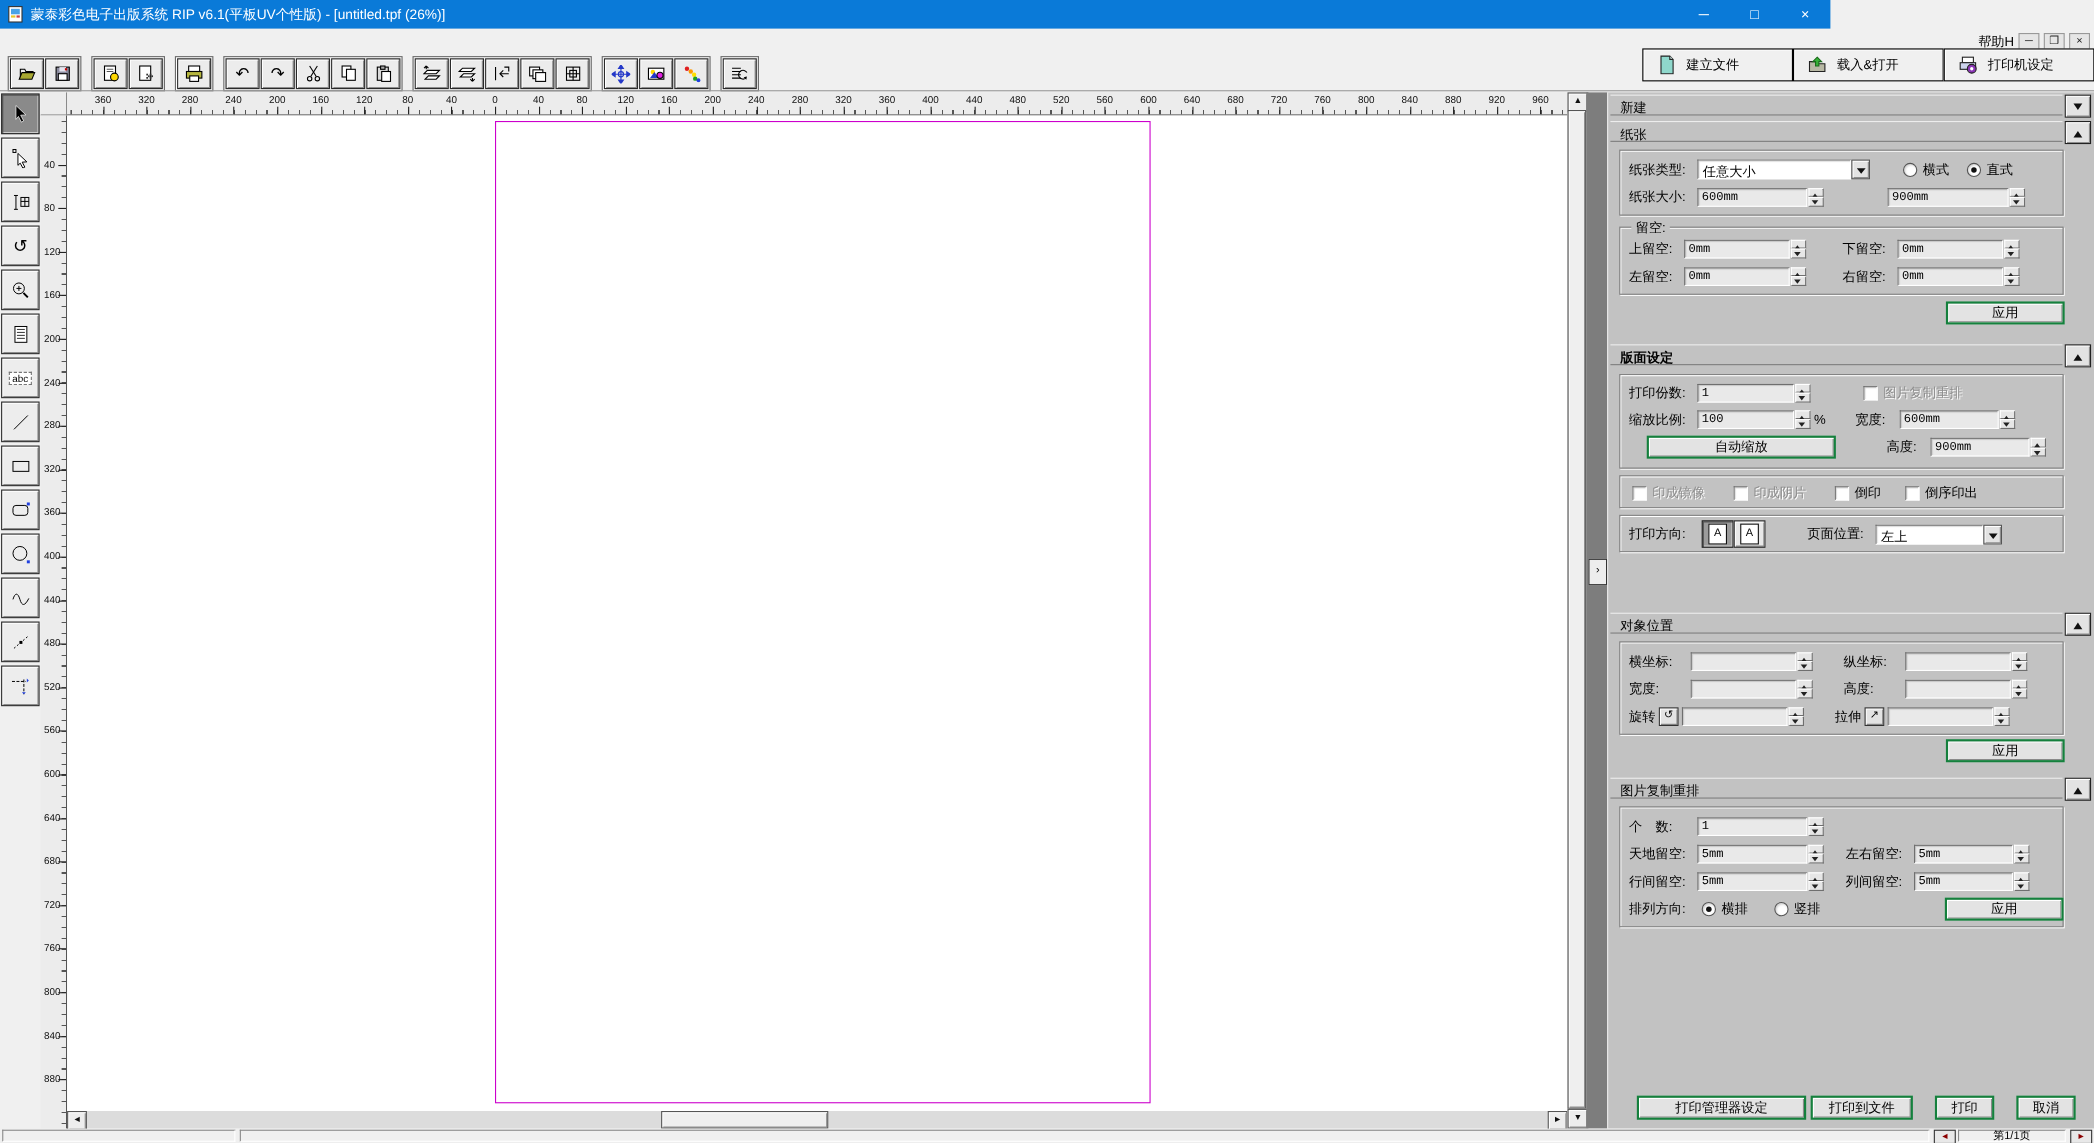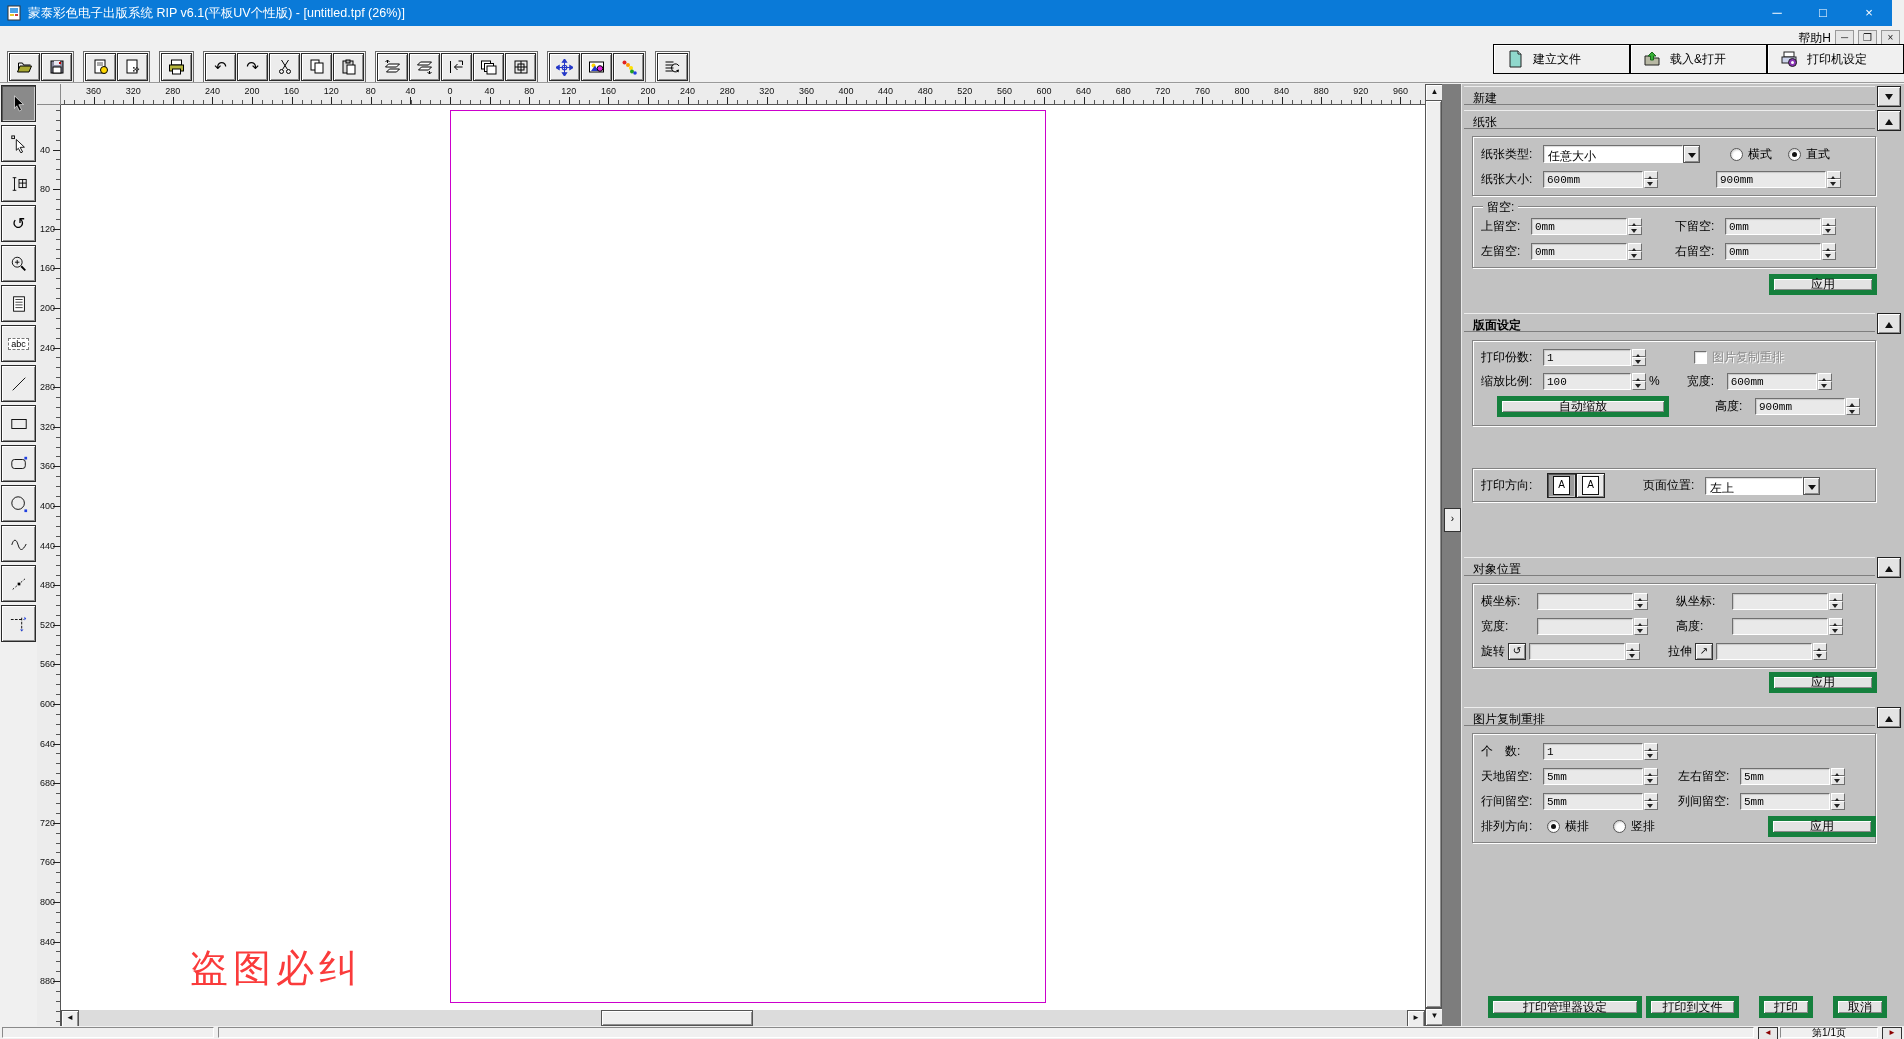--- a/index.html
+++ b/index.html
@@ -1,20 +1,20 @@
 <!DOCTYPE html>
 <html><head>
 <meta charset="utf-8">
 <style>
   html,body{margin:0;padding:0;background:#444;}
   .app{position:relative;width:1904px;height:1039px;background:#f0f0f0;overflow:hidden;
        font-family:"Liberation Sans","DejaVu Sans",sans-serif;font-size:12px;color:#000;}
   .abs{position:absolute;}
   
-  .titlebar{position:absolute;left:0;top:0;width:1892px;height:26px;background:#0a7ad8;color:#fff;
+  .titlebar{position:absolute;left:0;top:0;width:1664px;height:26px;background:#0a7ad8;color:#fff;
             display:flex;align-items:center;padding-left:6px;box-sizing:border-box;}
   .titlebar .ttl{margin-left:6px;font-size:12.5px;}
   .wctl{position:absolute;top:0;right:0;height:26px;display:flex;}
   .wctl span{width:46px;text-align:center;line-height:26px;font-size:13px;color:#fff;}
   
   .menubar{position:absolute;left:0;top:26px;width:1904px;height:24px;background:#f0f0f0;
            display:flex;align-items:center;padding-left:4px;box-sizing:border-box;}
   .menubar .mi{padding:3px 10px;}
   .menu-right{position:absolute;right:4px;top:26px;height:24px;display:flex;align-items:center;gap:4px;}
   .mdi-btn{width:17px;height:15px;background:#e6e6e6;border:1px solid #999;
@@ -100,21 +100,21 @@
   .ddb{width:17px;height:18px;background:#e3e3e3;border:1px solid #555;
        box-shadow:inset 1px 1px 0 #fff,inset -1px -1px 0 #8d8d8d;position:relative;box-sizing:border-box;}
   .ddb::after{content:"";position:absolute;left:4px;top:7px;border:4px solid transparent;border-top:5px solid #111;}
   .rd{width:11px;height:11px;border-radius:50%;background:#fff;border:1px solid #555;
       box-shadow:inset 1px 1px 2px #00000033;margin-right:5px;flex:none;}
   .rd.on{display:flex;align-items:center;justify-content:center;}
   .rd.on::after{content:"";width:5px;height:5px;border-radius:50%;background:#111;}
   .cb{width:11px;height:11px;background:#fff;border:1px solid;border-color:#6f6f6f #fff #fff #6f6f6f;
       box-shadow:inset 1px 1px 1px #00000026;margin-right:5px;flex:none;}
   .dis{color:#8d8d8d;text-shadow:1px 1px 0 #fff;}
-  .btn{background:#e3e3e3;border:5px solid #15803d;box-shadow:inset 1px 1px 0 #fff,inset -1px -1px 0 #8a8a8a;
+  .btn{background:#e3e3e3;border:2px solid #15803d;box-shadow:inset 1px 1px 0 #fff,inset -1px -1px 0 #8a8a8a;
        display:flex;align-items:center;justify-content:center;font-size:12px;box-sizing:border-box;}
   .dirbtn{width:27px;height:23px;background:#e8e8e8;border:1px solid #222;display:flex;align-items:center;
           justify-content:center;box-shadow:inset 1px 1px 0 #fff,inset -1px -1px 0 #8a8a8a;}
   .dirbtn.pressed{background:#9b9b9b;box-shadow:inset 1px 1px 0 #555,inset -1px -1px 0 #ccc;}
   .pageA{width:15px;height:17px;background:#fff;border:1px solid #111;font-size:10px;text-align:center;line-height:16px;}
   .minibtn{width:16px;height:15px;background:#e3e3e3;border:1px solid #333;
            box-shadow:inset 1px 1px 0 #fff,inset -1px -1px 0 #8a8a8a;font-size:10px;line-height:13px;
            text-align:center;margin:0 3px 0 3px;flex:none;}
   
   .statusbar{position:absolute;left:0;top:1026px;width:1904px;height:13px;background:#f0f0f0;font-size:10px;}
@@ -546,21 +546,20 @@
       <span class="rlab" style="top: 797px;">800</span>
       <i class="rtick" style="top: 797px;"></i>
       <span class="rlab" style="top: 836.6px;">840</span>
       <i class="rtick" style="top: 836.6px;"></i>
       <span class="rlab" style="top: 876.2px;">880</span>
       <i class="rtick" style="top: 876.2px;"></i>
     </div>
 
   <div class="canvas">
     <div class="page" style="border: 1px solid rgb(204, 0, 204);"></div>
-    <div class="watermark" style="color: rgb(250, 59, 59);">盗图必纠</div>
   </div>
 
   <div class="hscroll">
     <span class="sbtn" style="left:0;top:0;width:16px;height:16px;">◄</span>
     <div class="hthumb"></div>
     <span class="sbtn" style="right:0;top:0;width:16px;height:16px;">►</span>
   </div>
   <div class="vscroll">
     <span class="sbtn" style="left:0;top:0;width:17px;height:16px;">▲</span>
     <div class="vthumb"></div>
@@ -679,20 +678,35 @@
         <span style="width:46px;"></span>
         <span class="lb" style="width:40px;">高度:</span>
         <span class="fld" style="width:90px;">900mm</span>
         <span class="spin">
             <b class="up"></b>
             <b class="dn"></b>
           </span>
       </div>
     </div>
 
+    <div class="gbox" style="top:348px;height:30px;">
+      <div class="row" style="left:11px;top:6px;">
+        <span class="cb"></span>
+        <span class="lb dis">印成镜像</span>
+        <span style="width:26px;"></span>
+        <span class="cb"></span>
+        <span class="lb dis">印成阴片</span>
+        <span style="width:26px;"></span>
+        <span class="cb"></span>
+        <span class="lb">倒印</span>
+        <span style="width:22px;"></span>
+        <span class="cb"></span>
+        <span class="lb">倒序印出</span>
+      </div>
+    </div>
 
     <div class="gbox" style="top:384px;height:34px;">
       <div class="row" style="left:8px;top:5px;height:23px;">
         <span class="lb" style="width:66px;">打印方向:</span>
         <span class="dirbtn pressed">
           <span class="pageA">A</span>
         </span>
         <span class="dirbtn">
           <span class="pageA">A</span>
         </span>

